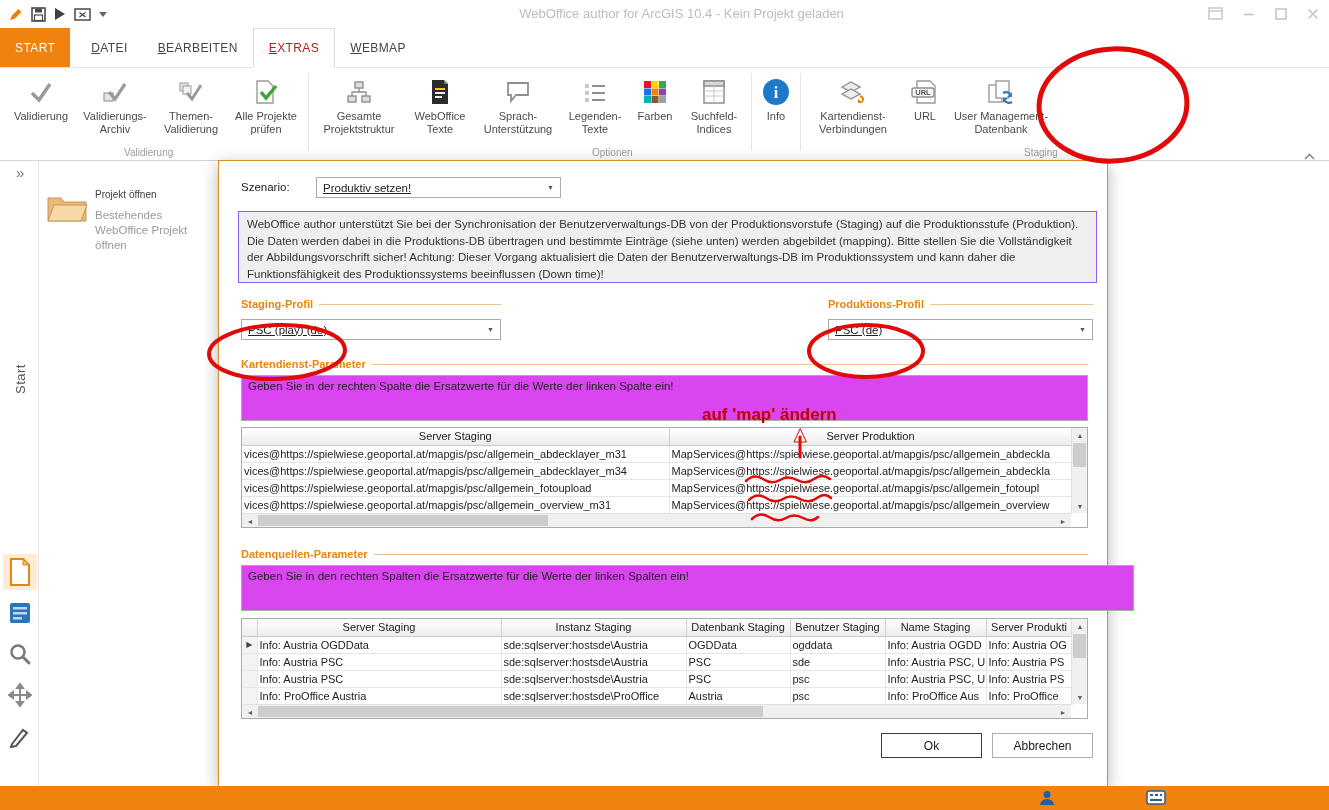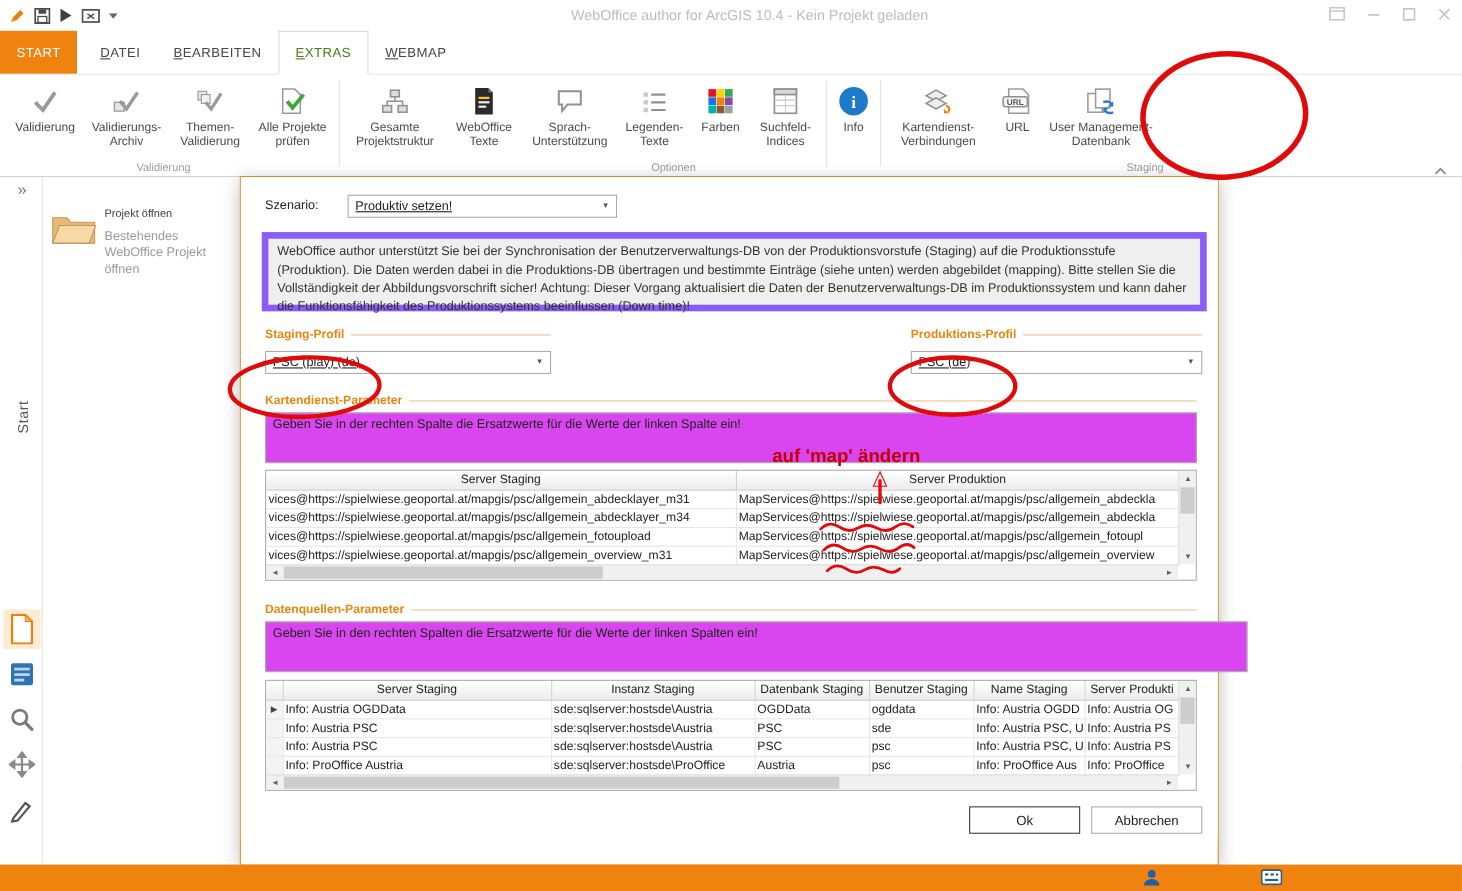--- a/index.html
+++ b/index.html
@@ -12,21 +12,21 @@
   .qat > * { display:flex; align-items:center; }
   .title-text { position:absolute; left:0; right:0; top:6px; text-align:center; color:#bcbcbc; font-size:13px;padding-left:34px; }
   .win-controls { position:absolute; right:10px; top:6px; display:flex; gap:20px; align-items:center; }
 
   
   .ribbon-tabs { position:absolute; left:0; top:28px; width:100%; height:40px; background:#fff; display:flex; align-items:stretch; border-bottom:1px solid #e3e3e3; }
   .tab { display:flex; align-items:center; padding:0 15px; font-size:12px; color:#454545; letter-spacing:.4px; cursor:default; }
   .tab .lbl { display:inline-block; }
   .tab.acc .lbl::first-letter { text-decoration:underline; }
   .tab.start { background:#F0820F; color:#fff; margin-right:6px; }
-  .tab.active { color:#4d7c0f; background:#fff; border:1px solid #dcdcdc; border-bottom:1px solid #fff; margin-bottom:-1px; position:relative; z-index:2; }
+  .tab.active { color:#b91c1c; background:#fff; border:1px solid #dcdcdc; border-bottom:1px solid #fff; margin-bottom:-1px; position:relative; z-index:2; }
 
   
   .ribbon { position:absolute; left:0; top:68px; width:100%; height:93px; background:#fff; border-bottom:1px solid #d4d4d4; }
   .ribbon-buttons { position:absolute; left:6px; top:3px; display:flex; align-items:flex-start; }
   .rbtn { display:flex; flex-direction:column; align-items:center; padding-top:3px; }
   .rbtn .icon { height:36px; display:flex; align-items:center; justify-content:center; }
   .rbtn .l { font-size:11px; color:#4a4a4a; line-height:13px; min-height:13px; text-align:center; white-space:nowrap; }
   .rsep { width:1px; height:78px; background:#e4e4e4; margin:2px 4px 0 4px; }
   .group-label { position:absolute; top:79px; font-size:10px; color:#9b9b9b; }
   .ribbon-collapse { position:absolute; right:14px; top:78px; }
@@ -49,21 +49,21 @@
   .dlg-title-text { flex:1; text-align:center; font-size:12px; color:#222; }
   .dlg-btns { position:absolute; right:3px; top:2px; display:flex; gap:2px; }
   .dbtn { width:24px; height:18px; display:flex; align-items:center; justify-content:center; background:rgba(255,255,255,.6); border:1px solid #8B6B3D; cursor:pointer; }
   .dbtn.close { background:#E8714C; border-color:#A33A1C; }
   .dlg-body { position:relative; height:601px; background:#fff; }
 
   .fldlabel { position:absolute; font-size:11.5px; color:#222; }
   .dd { position:absolute; height:21px; background:#fff; border:1px solid #ABABAB; font-size:11.5px; color:#222; display:flex; align-items:center; padding:0 20px 0 6px; cursor:pointer; }
   .dd .val { white-space:nowrap; overflow:hidden;text-decoration:underline; }
   .dd .arr { position:absolute; right:2px; top:2px; bottom:2px; width:15px; display:flex; align-items:center; justify-content:center; font-size:7px; color:#555; }
-  .infobox { position:absolute; background:#EFEFEF; border:6px solid #8b5cf6; font-size:11.5px; line-height:16.5px; color:#333; padding:4px 8px; }
+  .infobox { position:absolute; background:#EFEFEF; border:1px solid #8b5cf6; font-size:11.5px; line-height:16.5px; color:#333; padding:4px 8px; }
   .grp { position:absolute; display:flex; align-items:center; height:14px; }
   .grp .t { color:#E8860D; font-size:11px; font-weight:bold; white-space:nowrap; }
   .grp::after { content:""; flex:1 1 auto; height:1px; background:#EFC193; margin-left:6px; }
   .instr { position:absolute; background:#d946ef; border:1px solid #ABABAB; font-size:11.5px; color:#222; padding:4px 6px; }
 
   .tbl { position:absolute; background:#fff; border:1px solid #ABABAB; overflow:hidden; }
   .tbl table { border-collapse:collapse; table-layout:fixed; font-size:11px; color:#222; }
   .tbl th { background:linear-gradient(#ffffff,#ECECEC); border-right:1px solid #D0D0D0; border-bottom:1px solid #C9C9C9; font-weight:normal; height:17px; padding:0 2px; white-space:nowrap; overflow:hidden; }
   .tbl td { border-right:1px solid #E6E6E6; border-bottom:1px solid #E6E6E6; height:17px; padding:0 2px; white-space:nowrap; overflow:hidden; }
   .marker-cell { text-align:center; font-size:8px; color:#444; background:#F3F3F3; }

